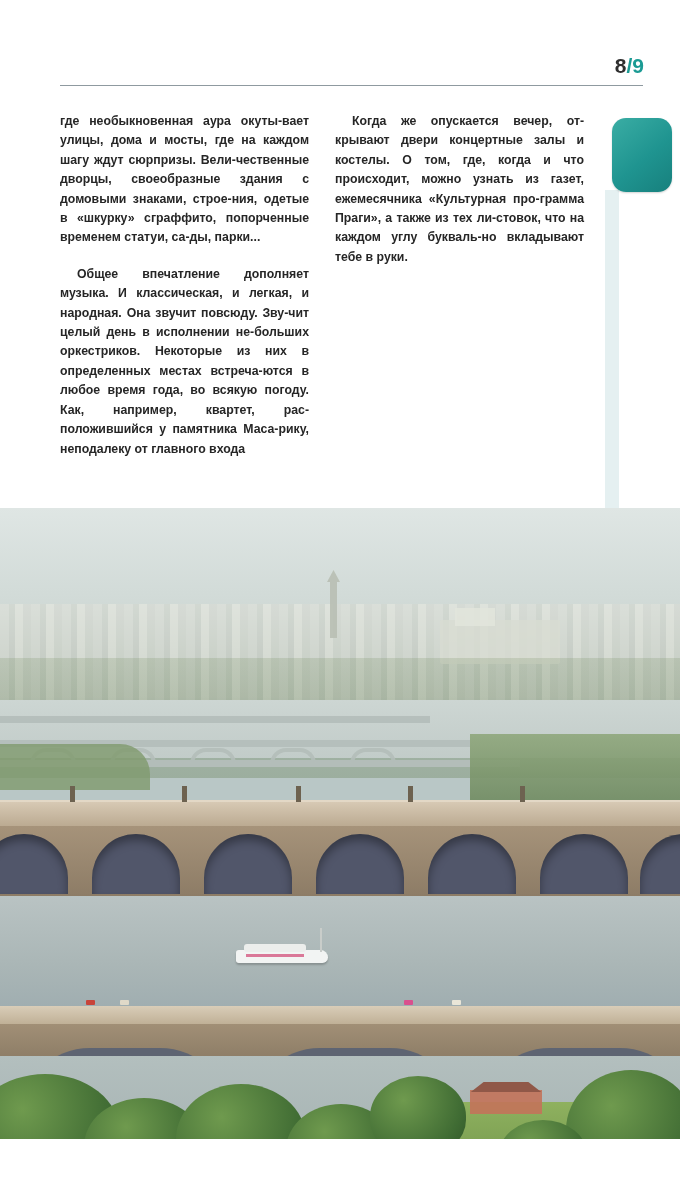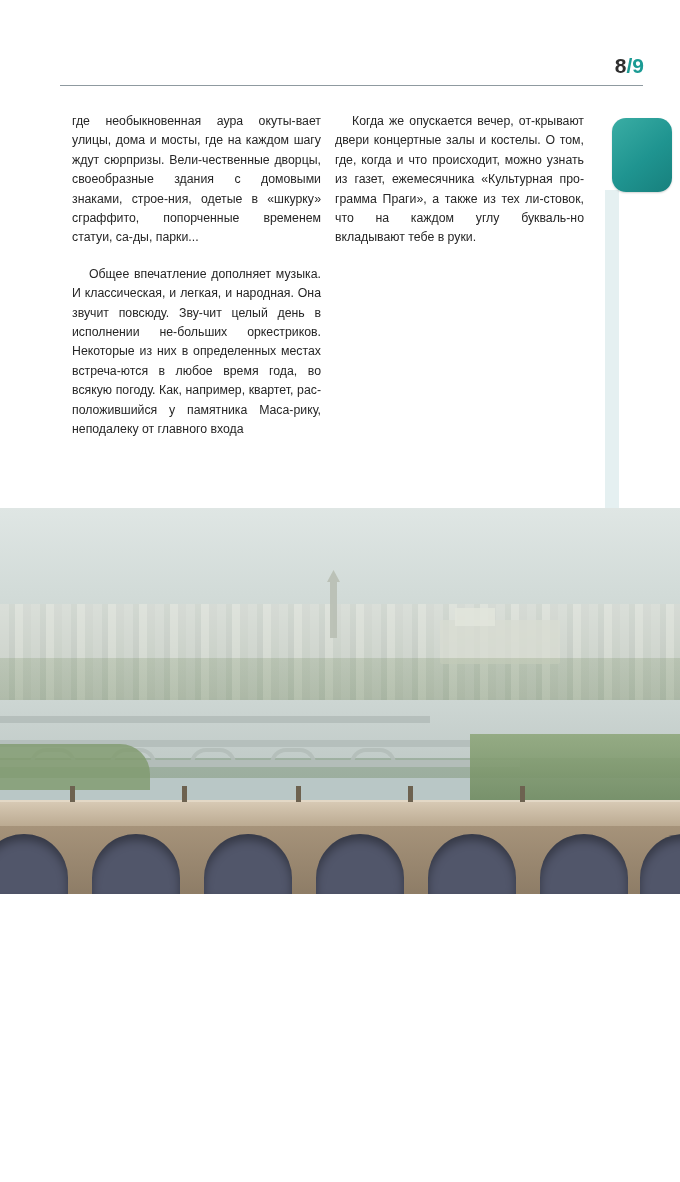--- a/index.html
+++ b/index.html
@@ -7,21 +7,21 @@
     margin: 0;
     padding: 0;
     width: 680px;
     height: 1182px;
     background: #ffffff;
     font-family: "Liberation Sans", sans-serif;
   }
   .page {
     position: relative;
     width: 680px;
-    height: 894px;
+    height: 1139px;
     overflow: hidden;
     background: #ffffff;
   }
 
   
   .page-header {
     position: absolute;
     left: 0;
     top: 0;
     width: 680px;
@@ -45,25 +45,26 @@
     left: 60px;
     top: 85px;
     width: 583px;
     height: 1px;
     background: #8f9aa0;
   }
 
   
   .columns {
     position: absolute;
-    left: 72px;
+    left: 60px;
     top: 112px;
     width: 586px;
     display: flex;
-    gap: 14px;
+    gap: 26px;
+    font-weight: bold;
   }
   .col {
     width: 249px;
   }
   .col p {
     margin: 0;
     font-size: 12.3px;
     line-height: 19.4px;
     color: #262626;
     text-align: justify;

